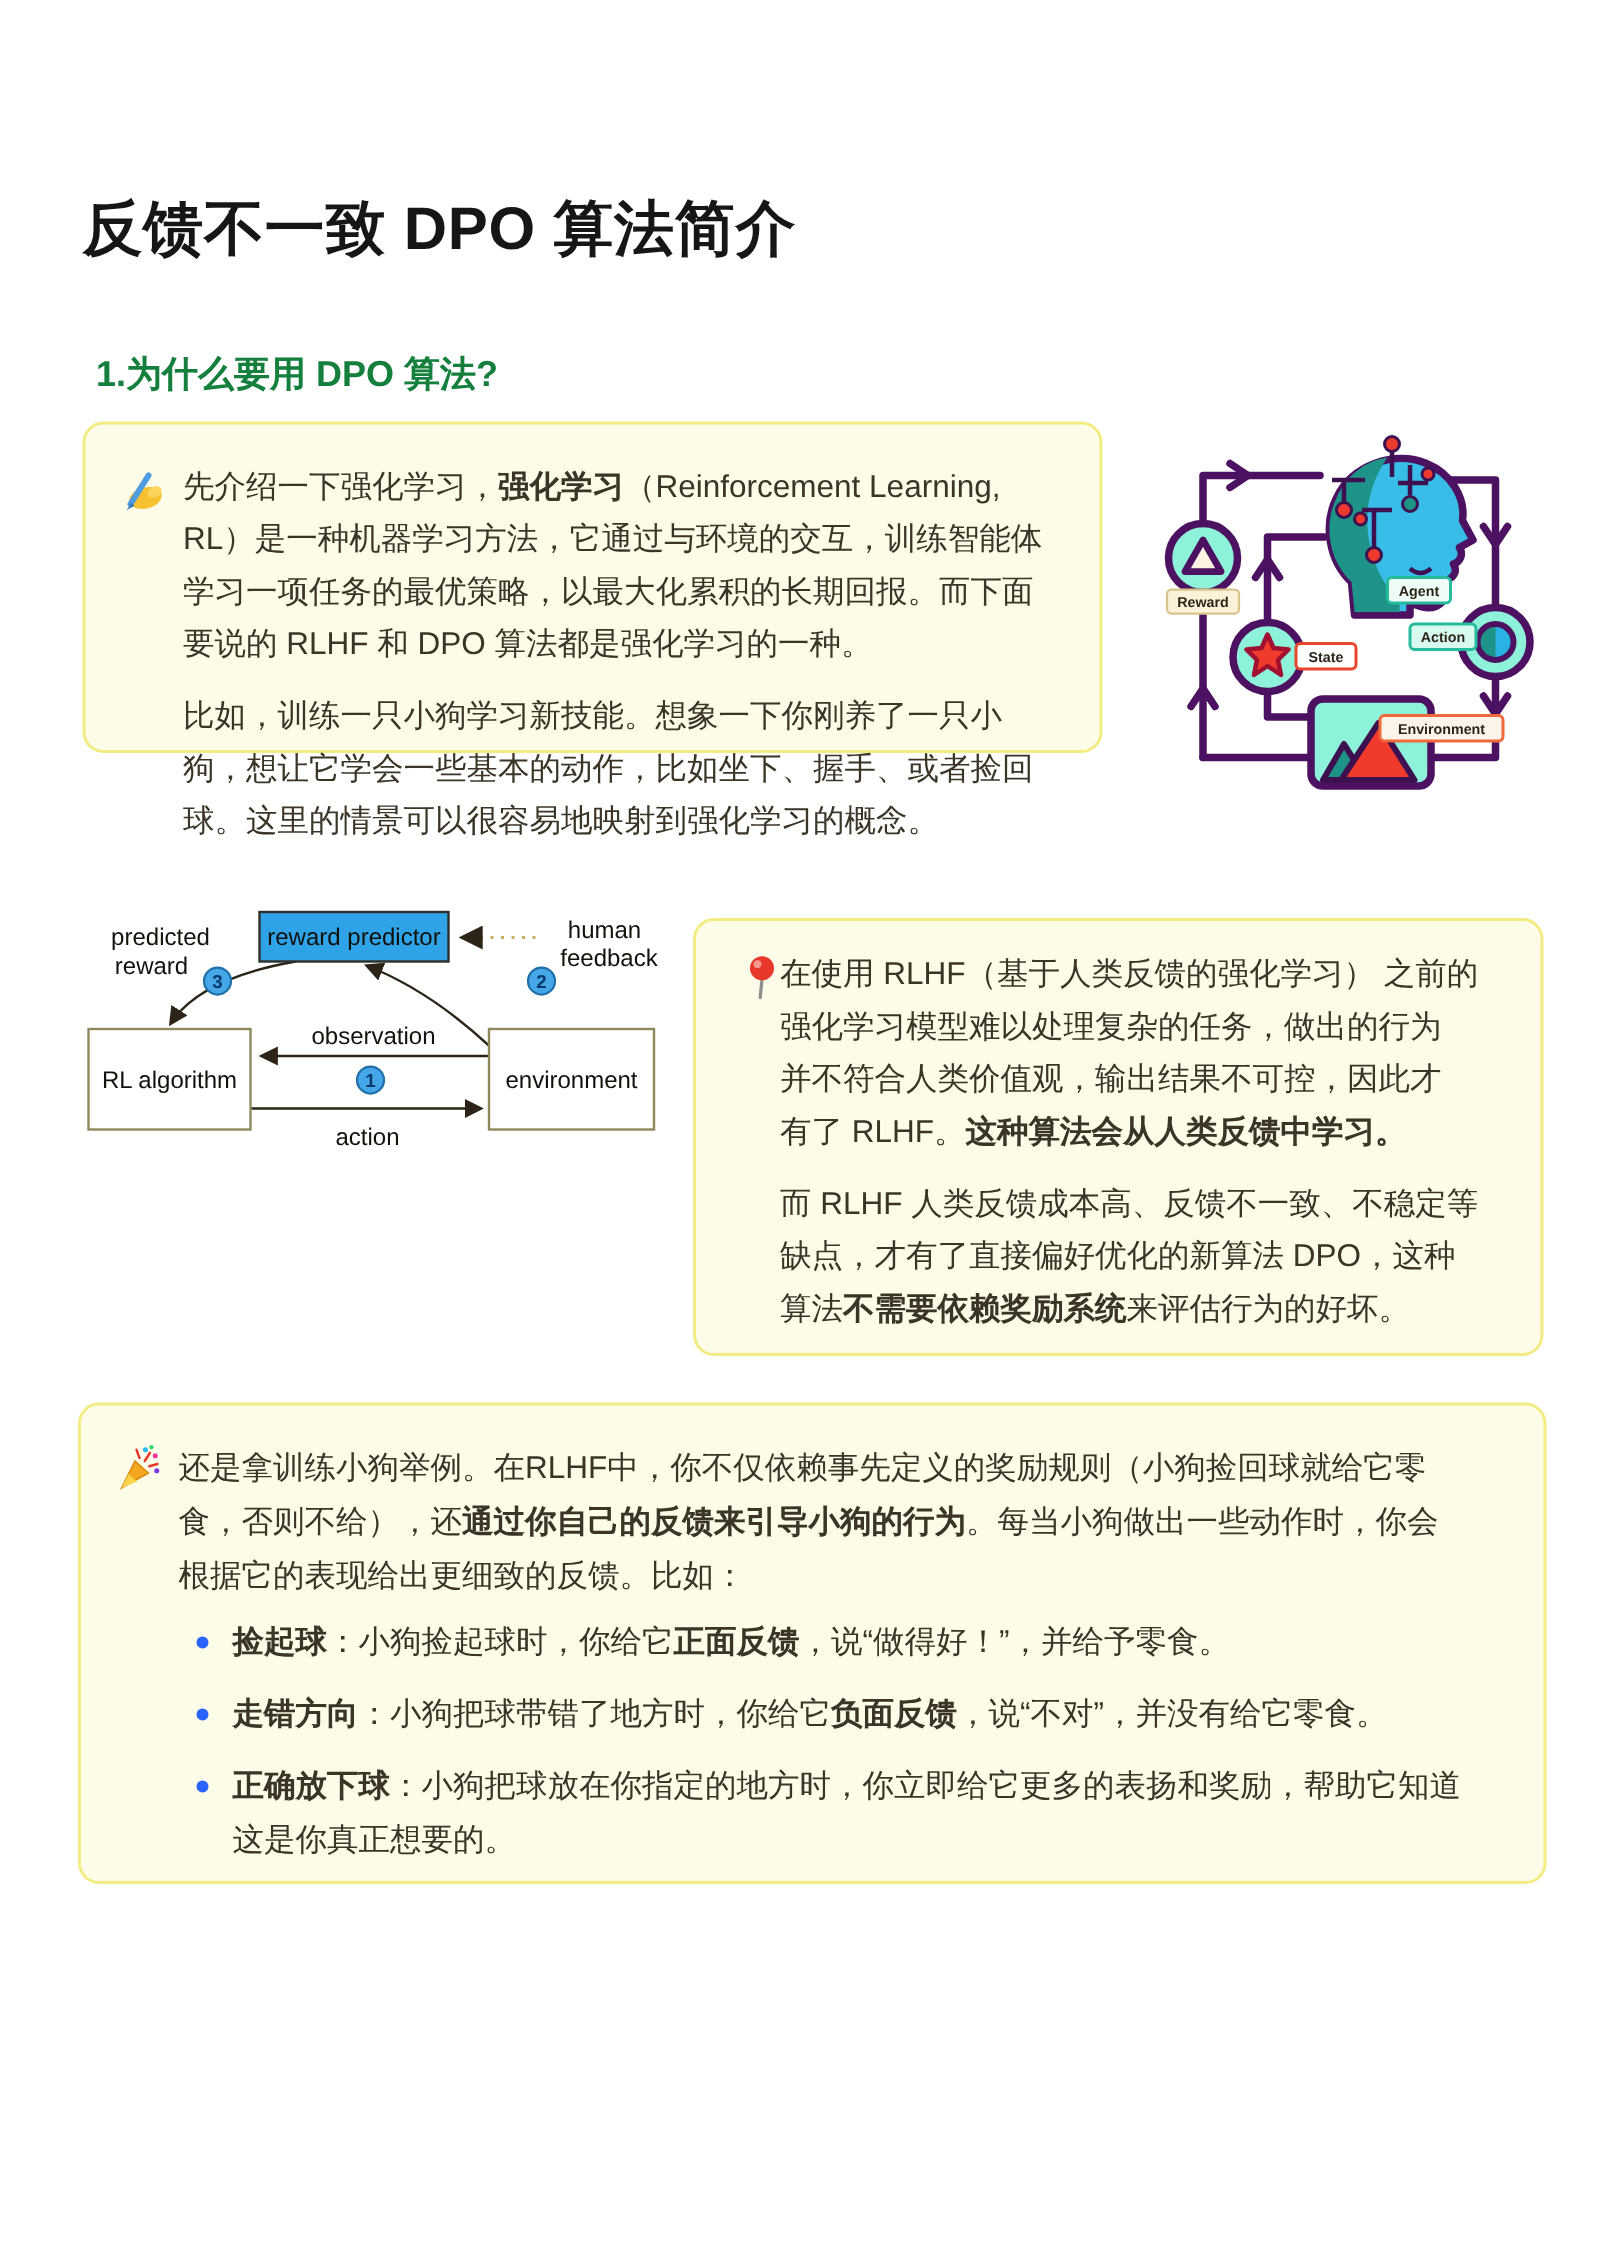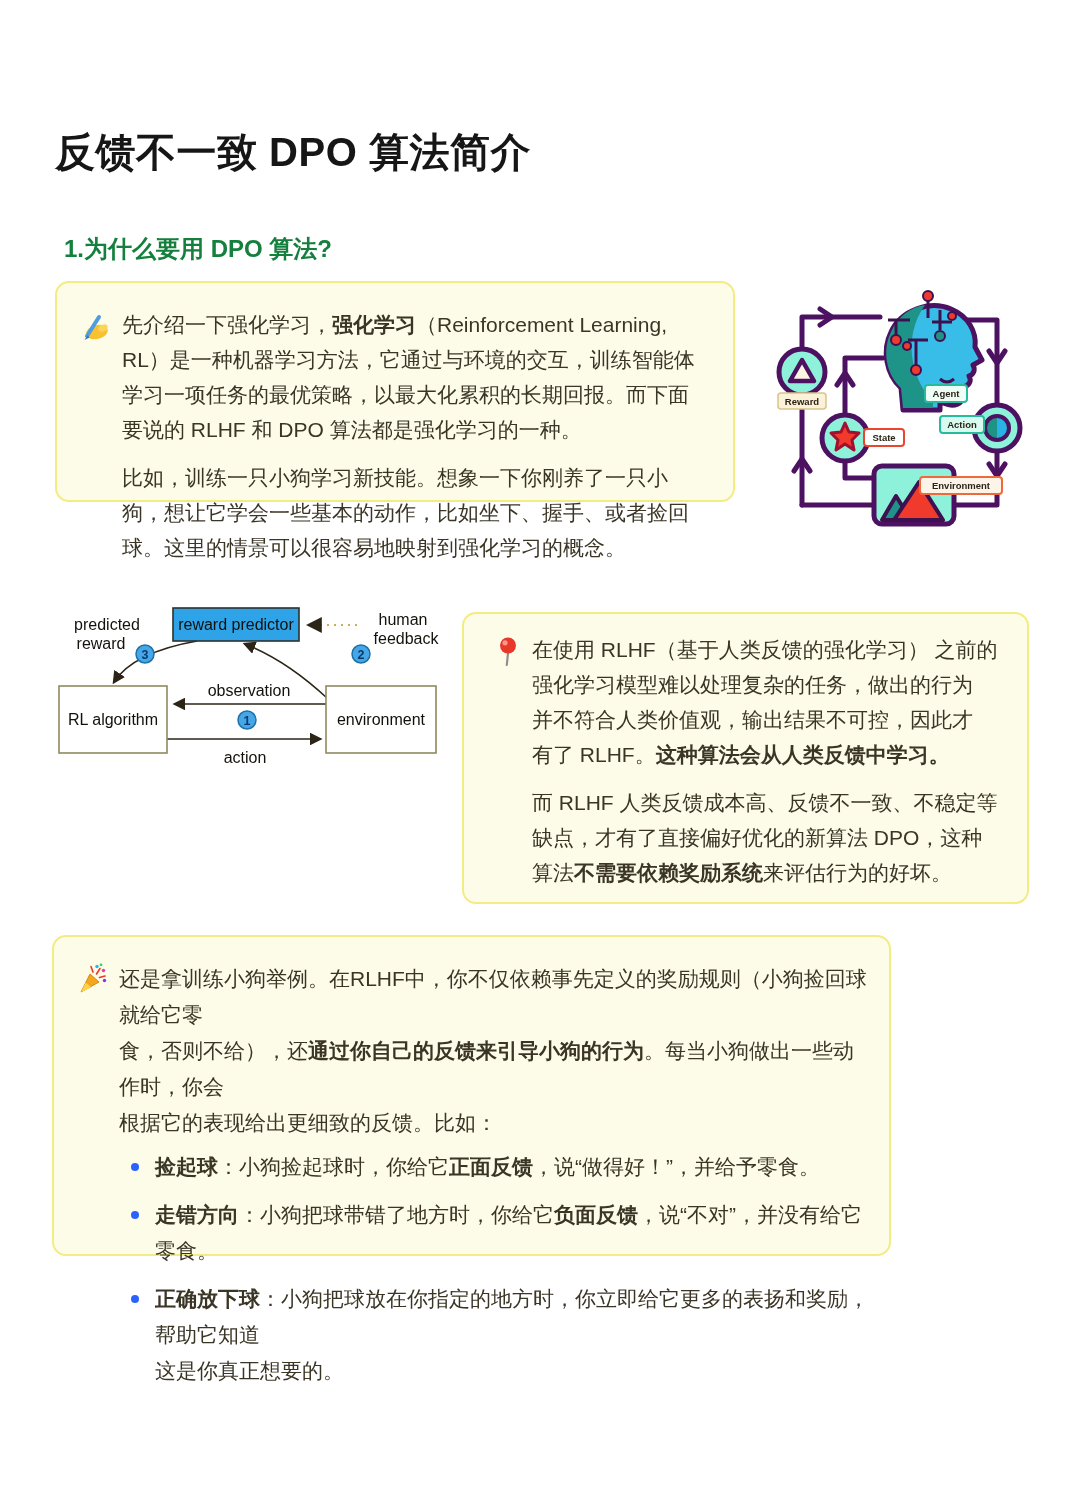--- a/index.html
+++ b/index.html
@@ -24,27 +24,27 @@
   .callout .icon{flex:none;}
   .callout .body{flex:1;min-width:0;}
   .callout p{margin:0;white-space:pre-wrap;}
   .callout p + p{margin-top:13px;}
   .b{font-weight:700;}
   #callout-rl{left:55px;top:281px;width:680px;height:221px;padding:24px 18px 20px 22px;}
   #callout-rl .icon{width:32px;margin-top:3px;}
   #callout-rl .body{margin-left:11px;}
   #callout-rlhf{left:462px;top:612px;width:567px;height:292px;padding:18px 18px 18px 32px;}
   #callout-rlhf .icon{width:24px;margin-top:4px;}
-  #callout-rlhf .body{margin-left:12px;}
-  #callout-example{left:52px;top:935px;width:839px;height:321px;padding:24px 20px 14px 23px;line-height:36px;}
+  #callout-rlhf .body{}
+  #callout-example{left:52px;top:935px;width:979px;height:321px;padding:24px 20px 14px 23px;line-height:36px;}
   #callout-example .icon{width:30px;margin-top:2px;}
   #callout-example .body{margin-left:12px;}
   ul.feedback-list{list-style:none;margin:8px 0 0 0;padding:0 0 0 12px;}
   ul.feedback-list li{display:flex;align-items:flex-start;}
-  ul.feedback-list li + li{margin-top:12px;justify-content:space-between;}
+  ul.feedback-list li + li{margin-top:12px;}
   ul.feedback-list .dot{
     flex:none;width:8px;height:8px;border-radius:50%;background:#2962ff;
     margin:14px 16px 0 0;
   }
   ul.feedback-list .li-text{white-space:pre-wrap;}
   svg text{font-family:"Liberation Sans","DejaVu Sans",sans-serif;}
   #rlhf-diagram{left:45px;top:595px;}
   #rl-illustration{left:770px;top:280px;}
 </style>
 </head>

